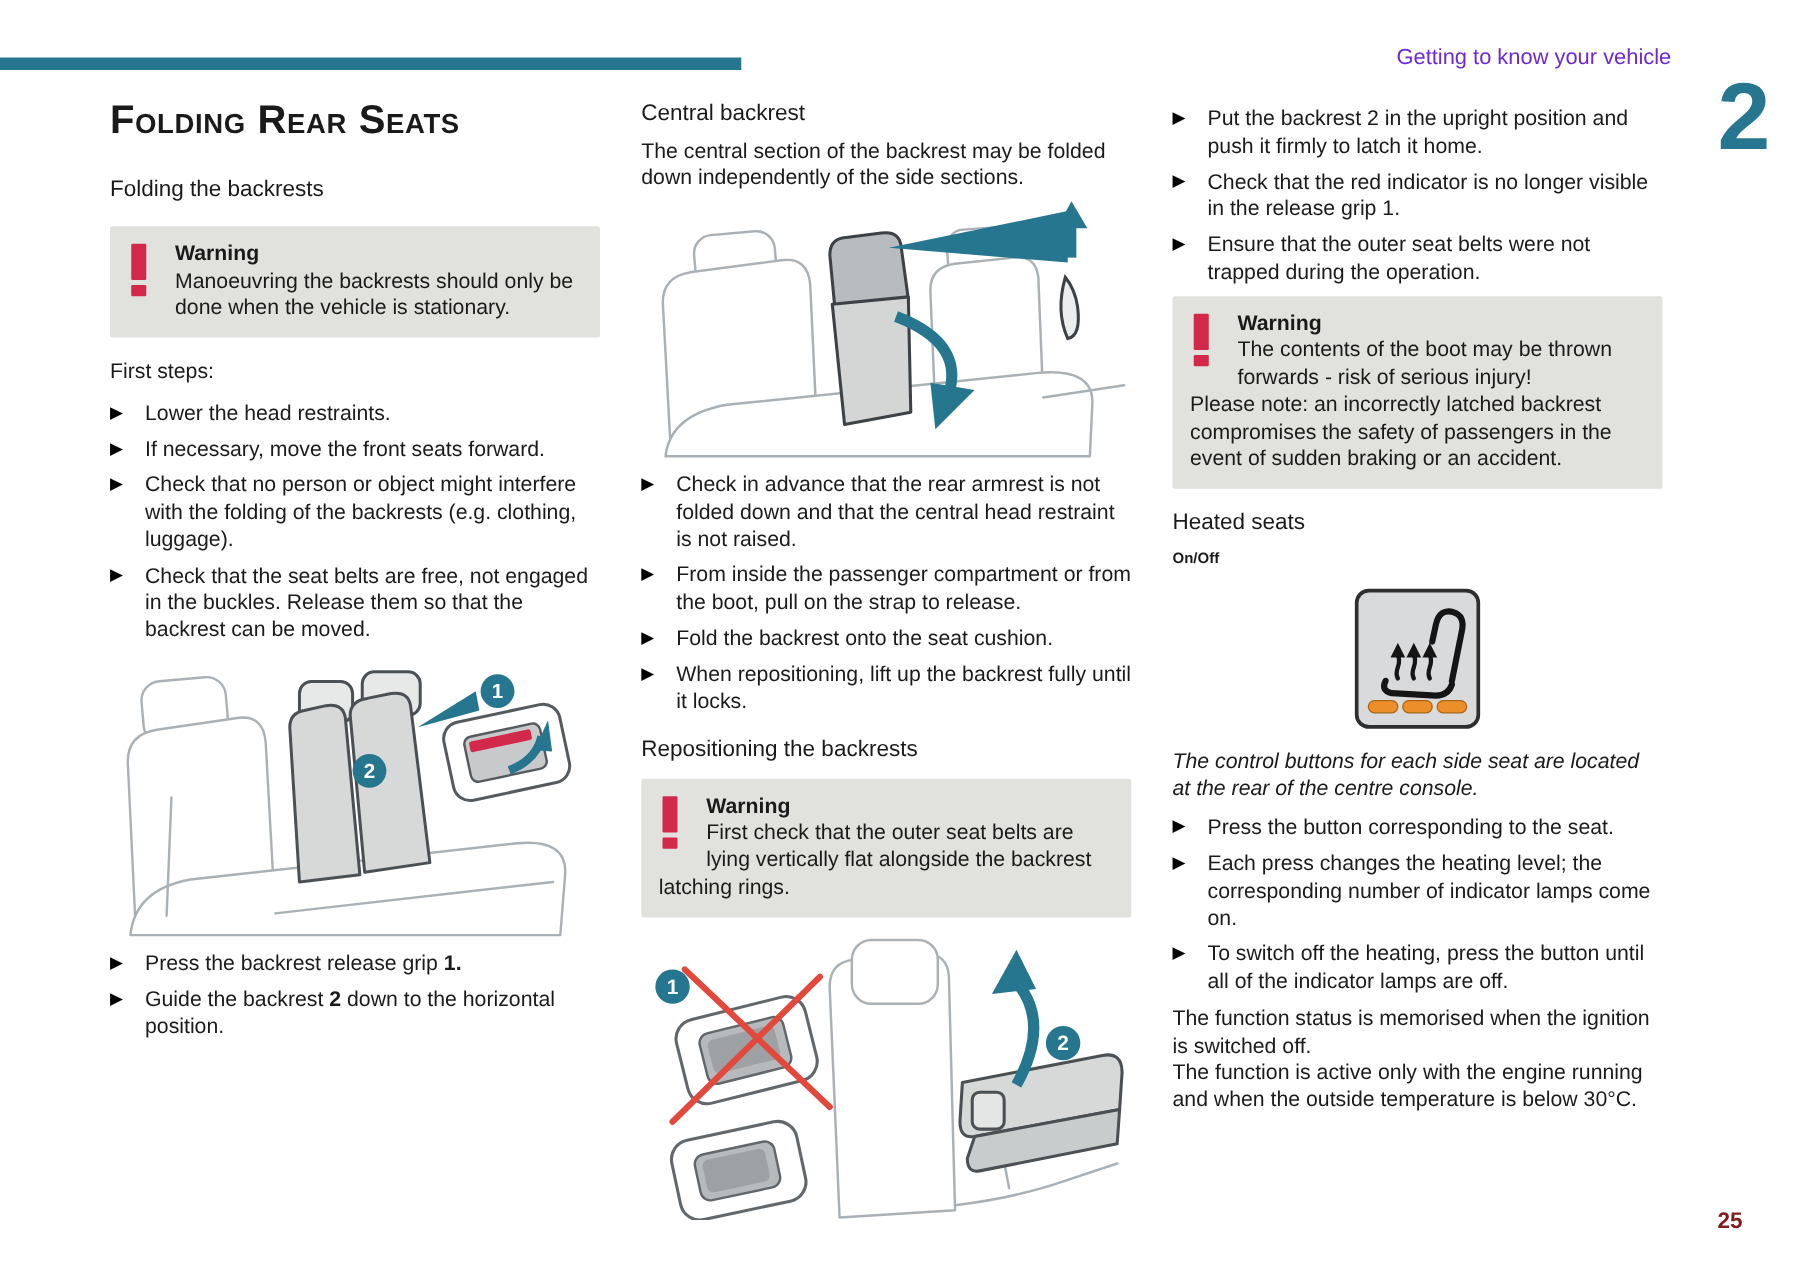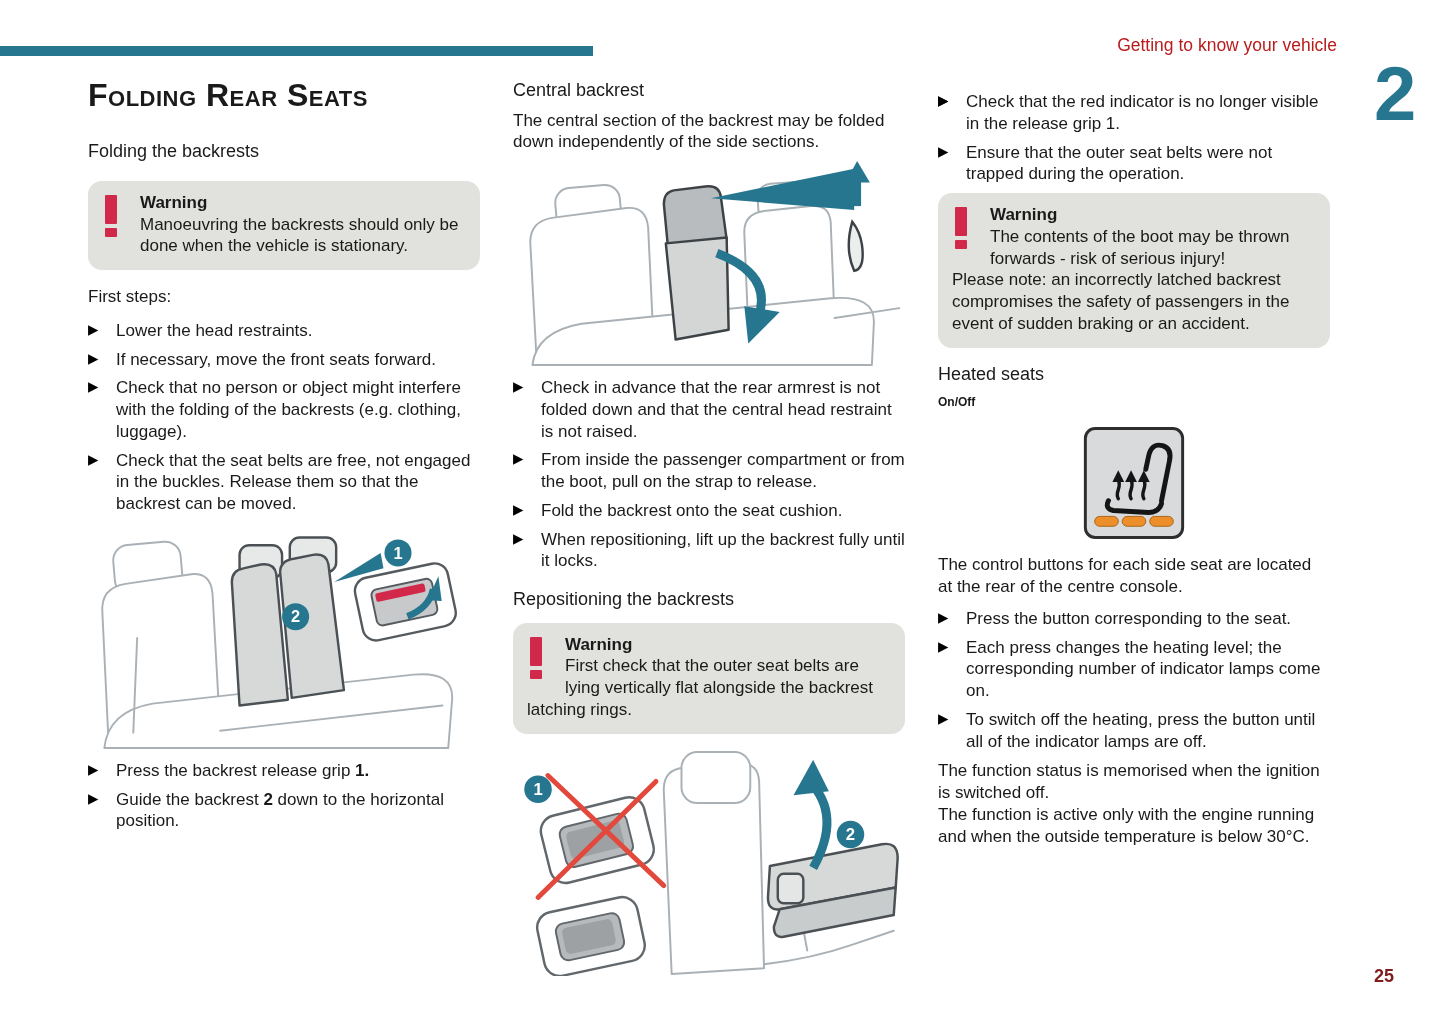--- a/index.html
+++ b/index.html
@@ -7,37 +7,37 @@
     --red:#D2294B;
     --blue:#2F85B5;
     --notebg:#E1E2DD;
     --ink:#1a1a1a;
     --outline:#aab1b6;
   }
   html,body{margin:0;padding:0;background:#fff;}
   body{font-family:"Liberation Sans", sans-serif;color:var(--ink);}
   .page{position:relative;width:1445px;height:1018px;background:#fff;overflow:hidden;}
   .topbar{position:absolute;left:0;top:46px;width:593px;height:10px;background:var(--teal);}
-  .breadcrumb{position:absolute;top:35px;right:108px;font-size:17.5px;color:#b91c1c;}
+  .breadcrumb{position:absolute;top:35px;right:108px;font-size:17.5px;color:#6d28d9;}
   .chapter-num{position:absolute;left:1374px;top:56px;font-size:76px;font-weight:bold;color:var(--teal);line-height:1;}
   .page-num{position:absolute;left:1374px;top:966px;font-size:18px;font-weight:bold;color:#7f1d1d;}
 
   .col{position:absolute;width:392px;font-size:17px;line-height:1.28;}
   #col1{left:88px;top:78px;}
   #col2{left:513px;top:80px;}
   #col3{left:938px;top:84px;}
 
   .doc-title{font-variant:small-caps;font-weight:bold;font-size:32px;letter-spacing:.5px;margin:0 0 28px 0;line-height:1.1;}
   .h2{font-size:18px;font-weight:normal;margin:0 0 18px 0;line-height:1.2;}
   .h2.tight{margin-bottom:8px;}
   .h3{font-size:12px;font-weight:bold;margin:12px 0 14px 0;}
 
   .para{margin:0 0 6px 0;}
 
-  .note{background:var(--notebg);border-radius:14px;padding:11px 14px 13px 14px;margin:0 0 16px 0;}
+  .note{background:var(--notebg);border-radius:2px;padding:11px 14px 13px 14px;margin:0 0 16px 0;}
   .note-icon{float:left;width:26px;margin:3px 9px 0 3px;}
   .note-icon .seg1,.note-icon .seg2{border-radius:1px;}
   .icon-excl .seg1{width:12px;height:29px;background:var(--red);}
   .icon-excl .seg2{width:12px;height:9px;background:var(--red);margin-top:4px;}
   .icon-info .seg1{width:11px;height:8px;background:var(--blue);}
   .icon-info .seg2{width:11px;height:30px;background:var(--blue);margin-top:3px;}
   .note-label{font-weight:bold;}
   .note .block{display:block;}
 
   ul.blist{list-style:none;margin:0 0 4px 0;padding:0;}
@@ -200,21 +200,21 @@
       </g>
       <g font-weight="bold" font-size="17">
         <circle cx="340" cy="86" r="14" fill="#26768F"></circle>
         <text x="340" y="92" text-anchor="middle" fill="#ffffff">2</text>
       </g>
     </svg>
   </div>
 
   <div class="col" id="col3">
     <ul class="blist">
-      <li><span class="arr">▶</span></li>
+      <li><span class="arr">▶</span><span>Put the backrest 2 in the upright position and push it firmly to latch it home.</span></li>
       <li><span class="arr">▶</span><span>Check that the red indicator is no longer visible in the release grip 1.</span></li>
       <li><span class="arr">▶</span><span>Ensure that the outer seat belts were not trapped during the operation.</span></li>
     </ul>
 
     <div class="note" style="margin-top:8px;">
       <div class="note-icon icon-excl">
           <div class="seg1"></div>
           <div class="seg2"></div>
         </div>
       <div class="note-label">Warning</div>
@@ -239,21 +239,21 @@
         <polygon points="43,57 55,57 49,45"></polygon>
         <polygon points="56,57 68,57 62,45"></polygon>
       </g>
       <g fill="#EC8F2B" stroke="#a96512" stroke-width="1">
         <rect x="12" y="92" width="24" height="10" rx="5"></rect>
         <rect x="40" y="92" width="24" height="10" rx="5"></rect>
         <rect x="68" y="92" width="24" height="10" rx="5"></rect>
       </g>
     </svg>
 
-    <p class="para" style="margin-bottom:10px;">The control buttons for each side seat are located at the rear of the centre console.</p>
+    <p class="para" style="margin-bottom:10px;font-style:italic;">The control buttons for each side seat are located at the rear of the centre console.</p>
 
     <ul class="blist">
       <li><span class="arr">▶</span><span>Press the button corresponding to the seat.</span></li>
       <li><span class="arr">▶</span><span>Each press changes the heating level; the corresponding number of indicator lamps come on.</span></li>
       <li><span class="arr">▶</span><span>To switch off the heating, press the button until all of the indicator lamps are off.</span></li>
     </ul>
 
     <p class="para" style="margin-top:8px;margin-bottom:0;">The function status is memorised when the ignition is switched off.</p>
     <p class="para" style="margin-top:0;">The function is active only with the engine running and when the outside temperature is below 30°C.</p>
   </div>

